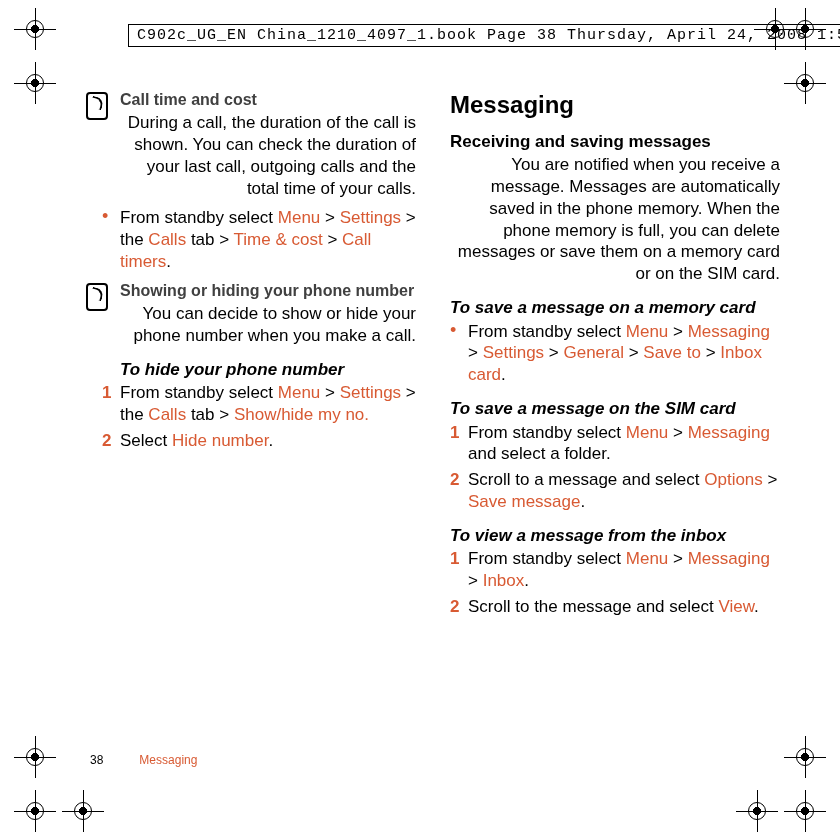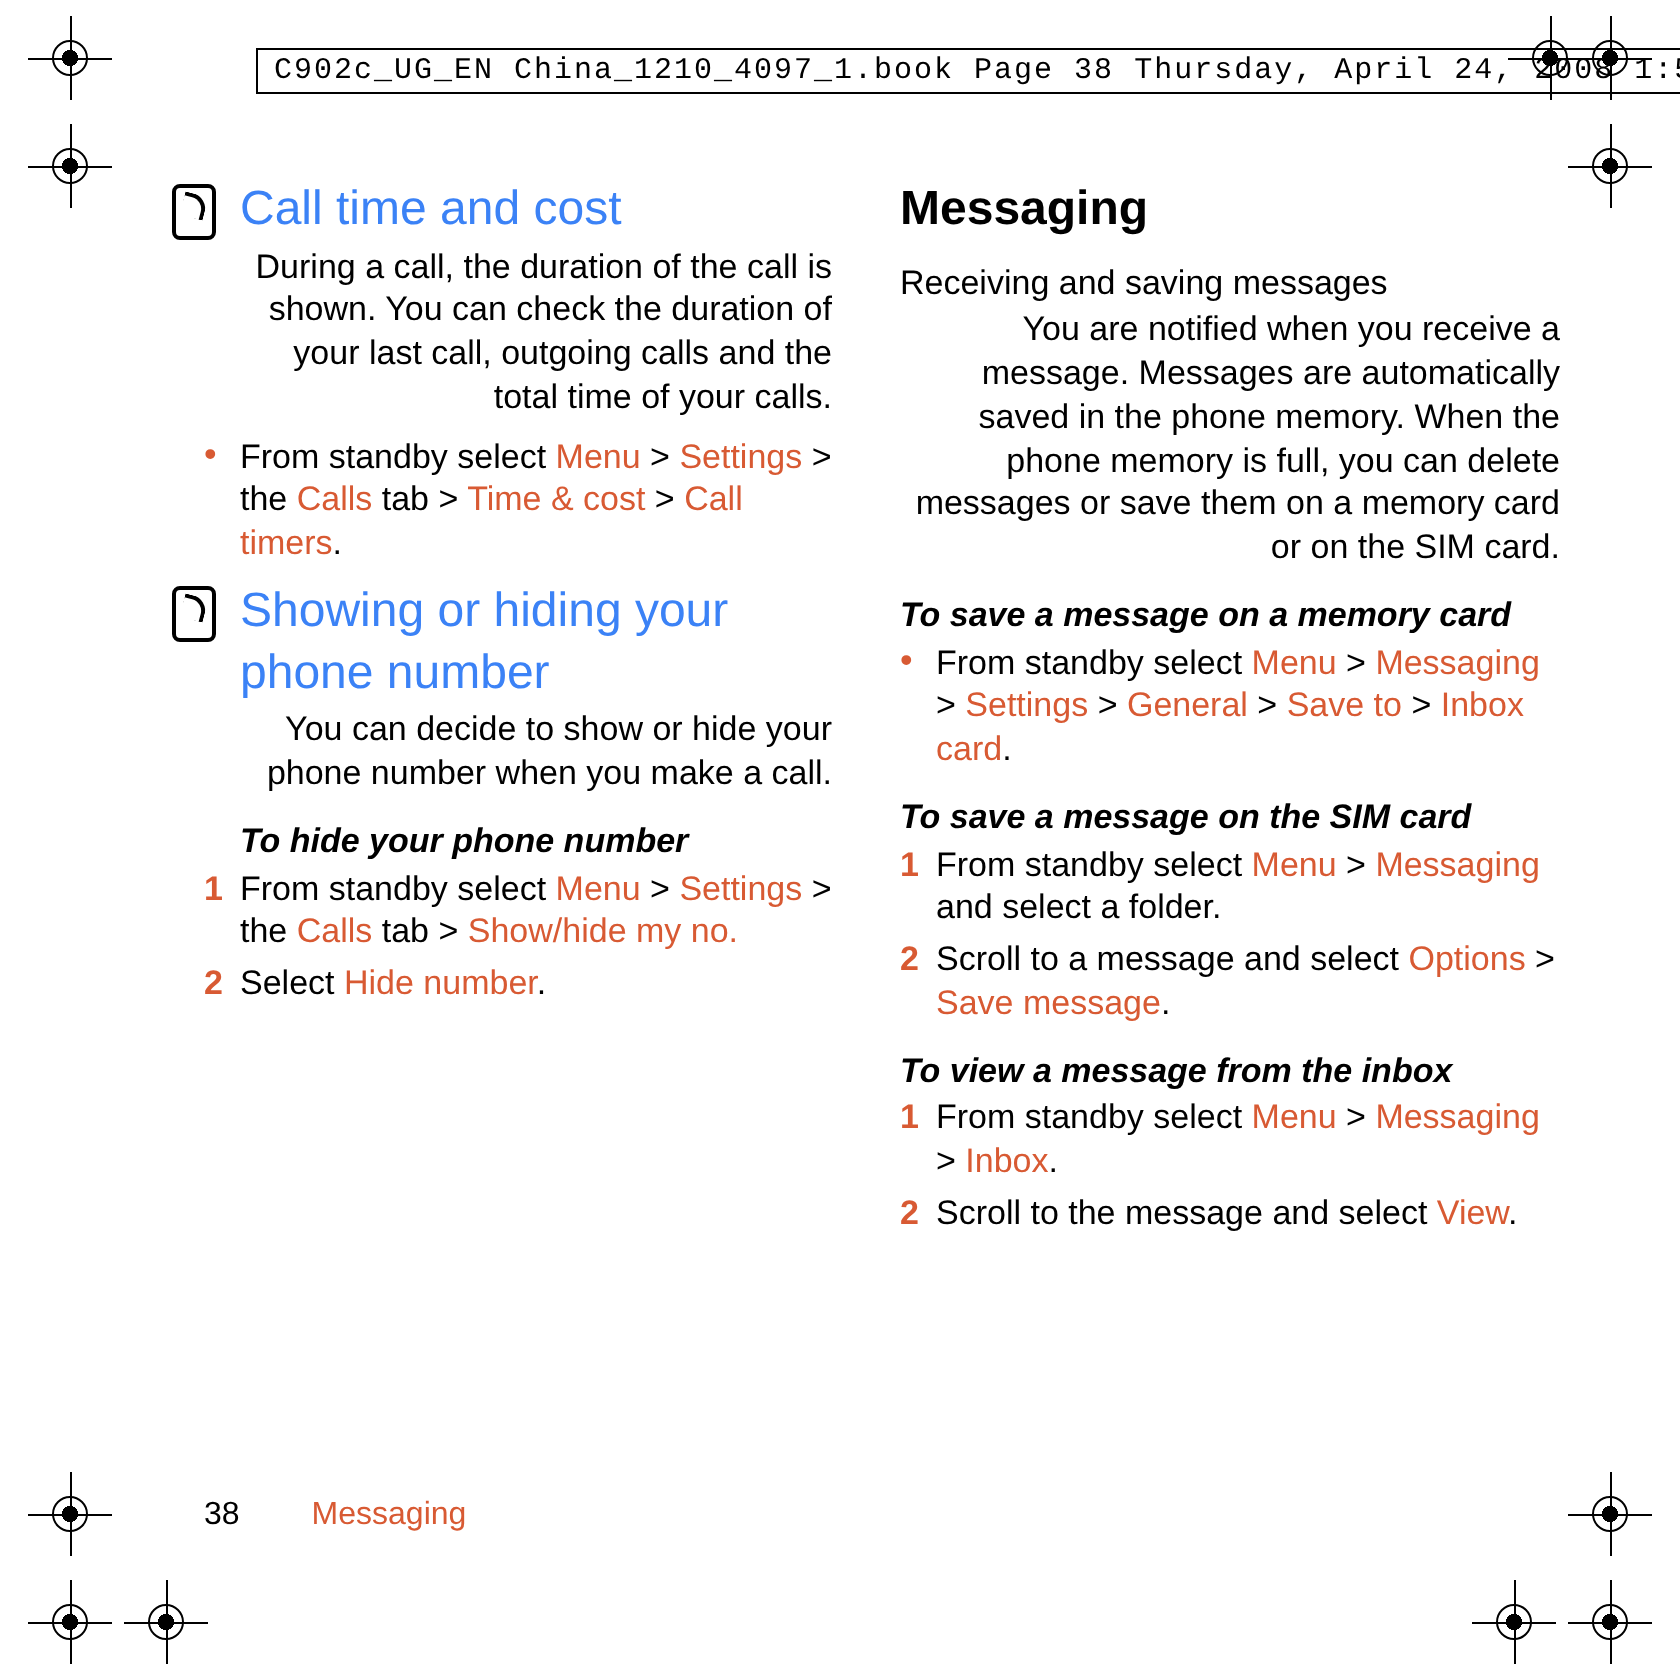--- a/index.html
+++ b/index.html
@@ -69,32 +69,32 @@
     bottom: 72px;
     display: flex;
     gap: 34px;
   }
   .col {
     flex: 1;
     font-size: 17px;
     line-height: 1.28;
   }
   .section-title-red {
-    color: #3b82f6;
-    font-weight: 400;
-    font-size: 24px;
+    color: #404040;
+    font-weight: 700;
+    font-size: 16px;
     margin: 0 0 2px 0;
   }
   .big-heading {
     font-weight: 700;
     font-size: 24px;
     margin: 0 0 10px 0;
   }
   .sub-bold {
-    font-weight: 400;
+    font-weight: 700;
     margin: 10px 0 2px 0;
   }
   .sub-bold-italic {
     font-weight: 700;
     font-style: italic;
     margin: 12px 0 2px 0;
   }
   .body-text { margin: 0 0 8px 0; text-align: right; }
   .menu { color: #d85a33; }
   .bullet-list, .num-list {
@@ -142,23 +142,23 @@
     position: absolute;
     top: 3px; left: 3px; width: 10px; height: 10px;
     border: 2px solid #000;
     border-left: none;
     border-bottom: none;
     border-radius: 0 8px 0 50%;
     transform: rotate(15deg);
   }
   .footer {
     position: absolute;
-    left: 16px;
+    left: 4px;
     bottom: 0;
-    font-size: 16px;
+    font-size: 12px;
   }
   .footer .pnum { font-weight: 400; margin-right: 36px; }
   .footer .ptitle { color: #d85a33; }
 </style>
 </head>
 <body>
 
 <div class="header-meta">C902c_UG_EN China_1210_4097_1.book  Page 38  Thursday, April 24, 2008  1:58 PM</div>
 
 <div class="reg-mark reg-corner-tl1">

